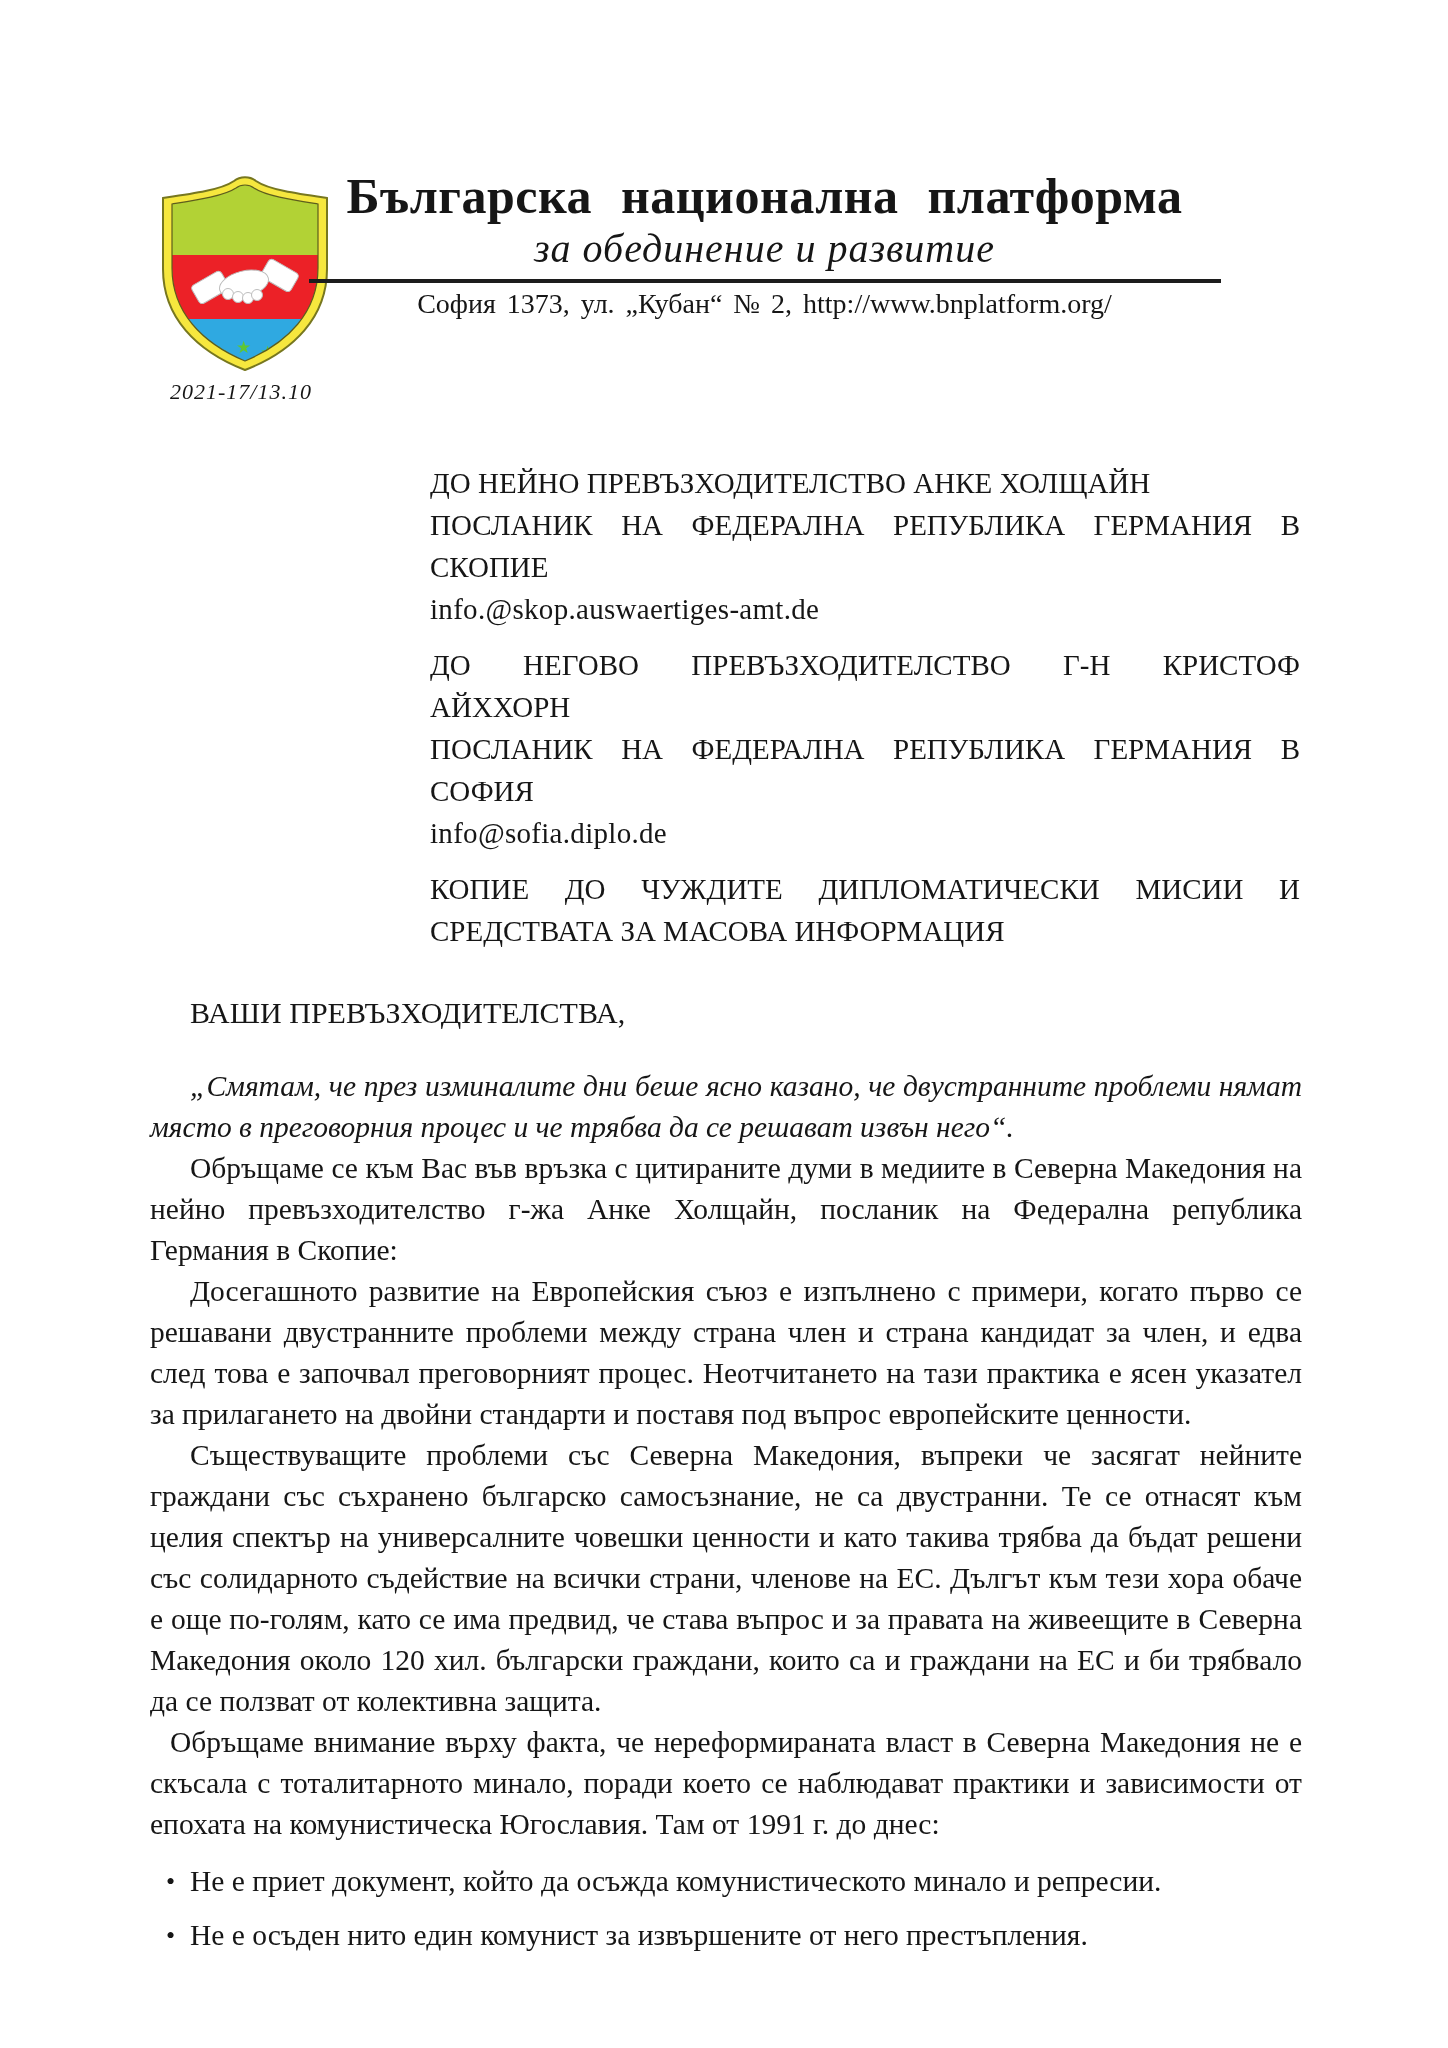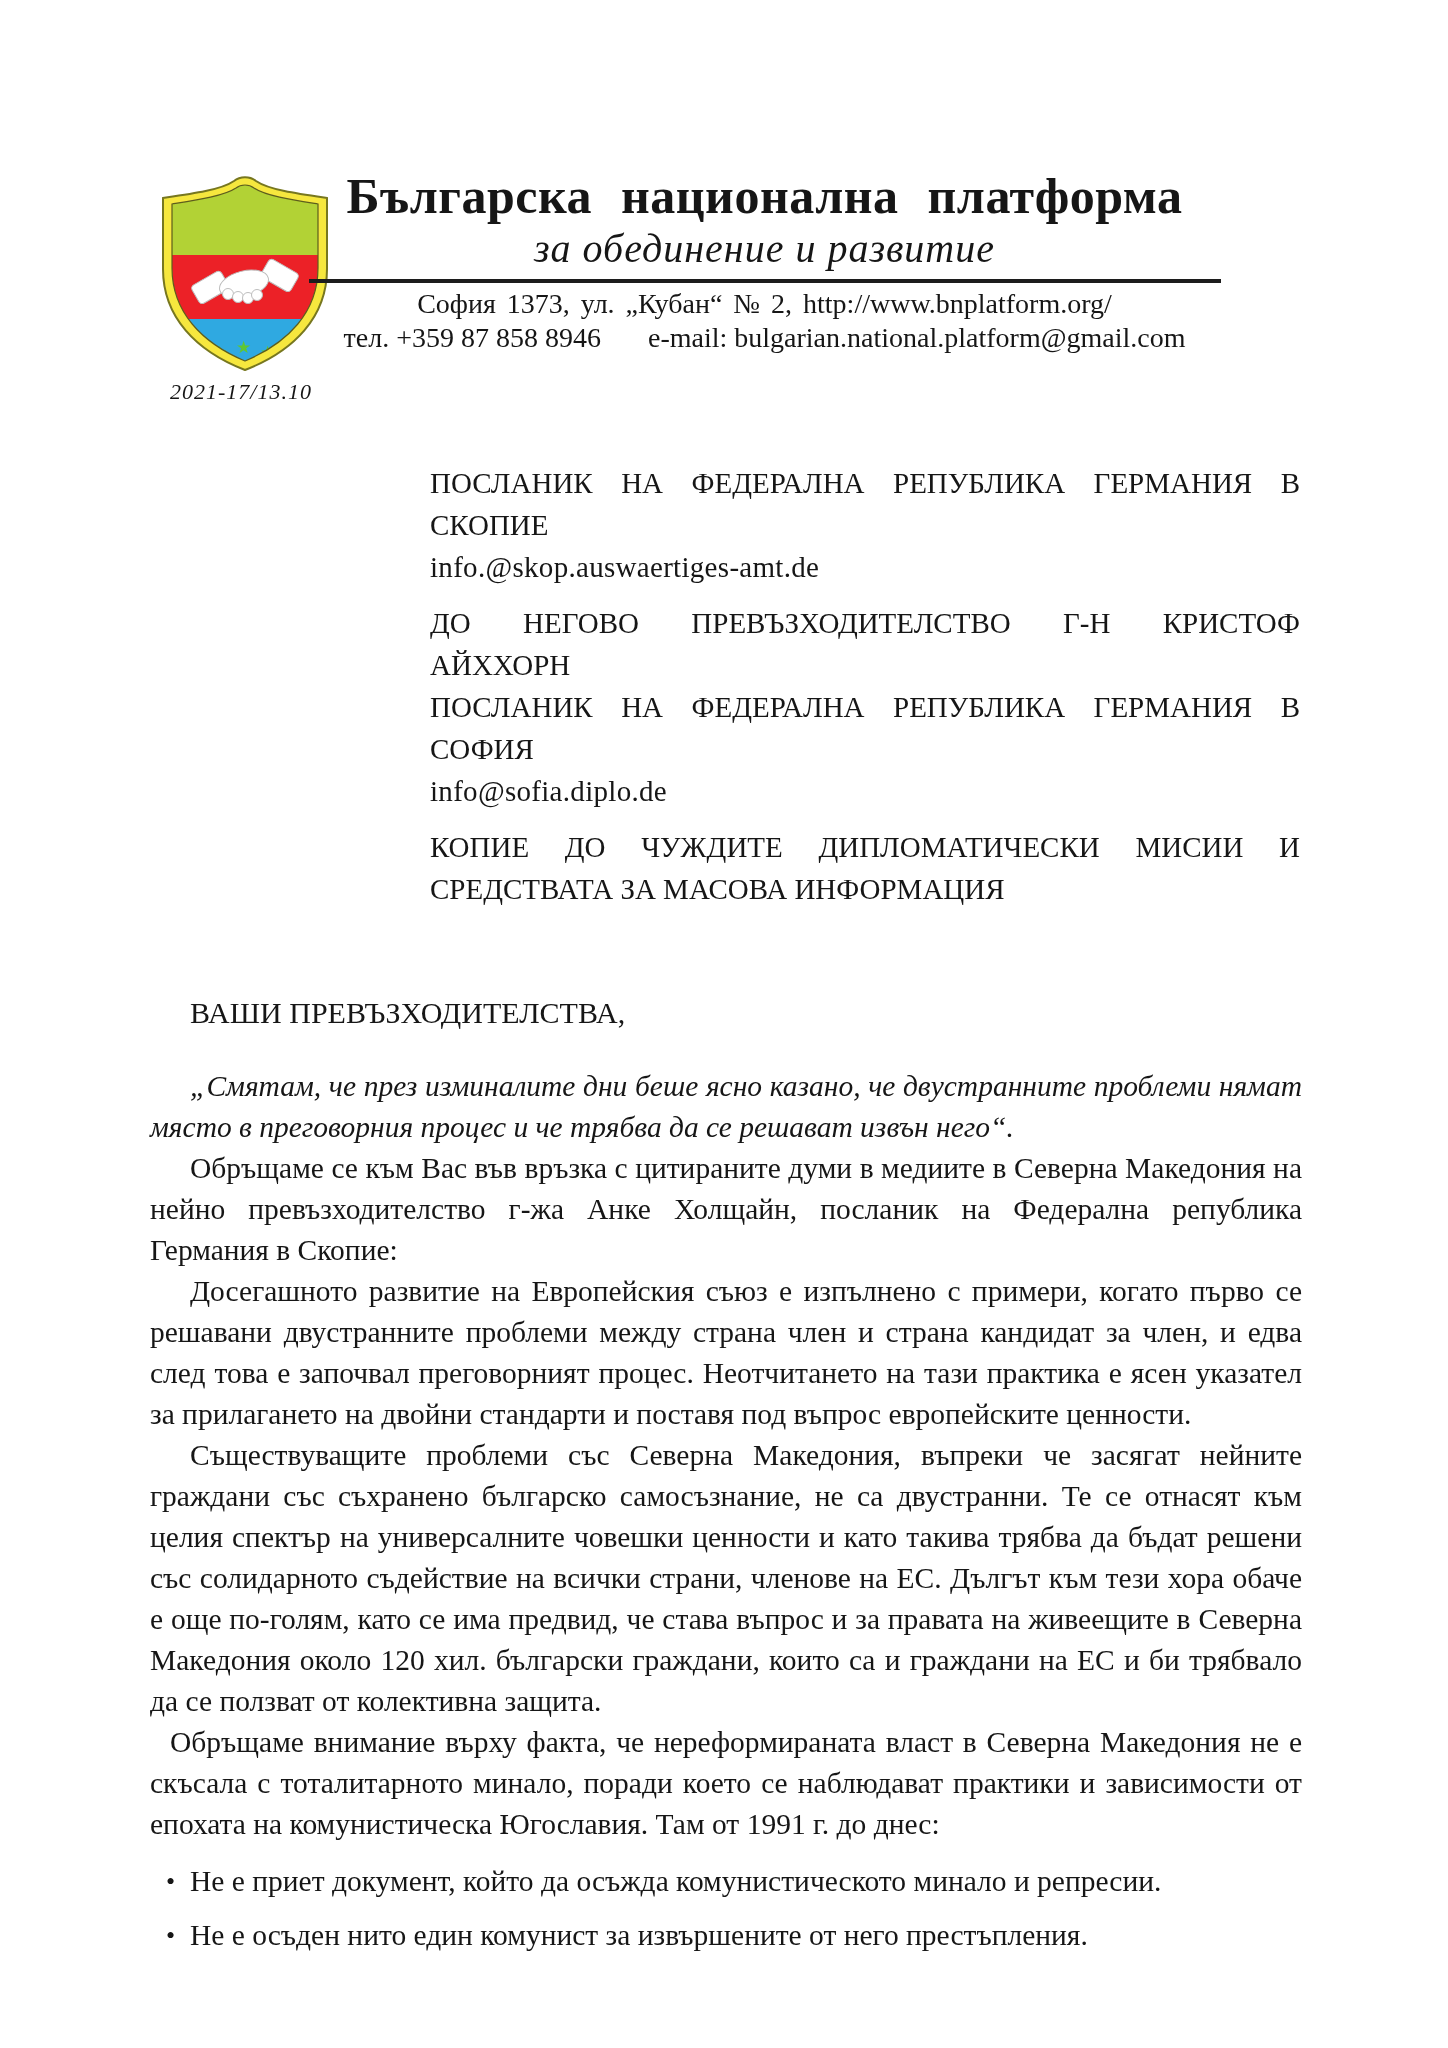--- a/index.html
+++ b/index.html
@@ -90,30 +90,27 @@
       </g>
       <path d="M27,41 C52,37 79,33 91,25 C96,21 104,21 109,25 C121,33 148,37 173,41 L173,105 C173,149 143,180 100,198 C57,180 27,149 27,105 Z" fill="none" stroke="#5d5d1d" stroke-width="1.2"></path>
     </svg>
   </div>
 
   <div class="header-col">
     <div class="org-name">Българска национална платформа</div>
     <div class="tagline">за обединение и развитие</div>
     <hr class="rule">
     <div class="addr-line">София 1373,  ул. „Кубан“ № 2,  http://www.bnplatform.org/</div>
-    <div class="contact-line">
-      <span class="phone-part">тел. +359 87 858 8946</span>
-      <span class="email-part">e-mail: bulgarian.national.platform@gmail.com</span>
-    </div>
   </div>
 
   <div class="refnum">2021-17/13.10</div>
 
   <div class="recipients">
     <div class="rblock">
+      <div class="rline">ДО НЕЙНО ПРЕВЪЗХОДИТЕЛСТВО АНКЕ ХОЛЩАЙН</div>
       <div class="rline stretch">ПОСЛАНИК НА ФЕДЕРАЛНА РЕПУБЛИКА ГЕРМАНИЯ В</div>
       <div class="rline">СКОПИЕ</div>
       <div class="rline email">info.@skop.auswaertiges-amt.de</div>
     </div>
     <div class="rblock">
       <div class="rline stretch">ДО НЕГОВО ПРЕВЪЗХОДИТЕЛСТВО Г-Н КРИСТОФ</div>
       <div class="rline">АЙХХОРН</div>
       <div class="rline stretch">ПОСЛАНИК НА ФЕДЕРАЛНА РЕПУБЛИКА ГЕРМАНИЯ В</div>
       <div class="rline">СОФИЯ</div>
       <div class="rline email">info@sofia.diplo.de</div>

